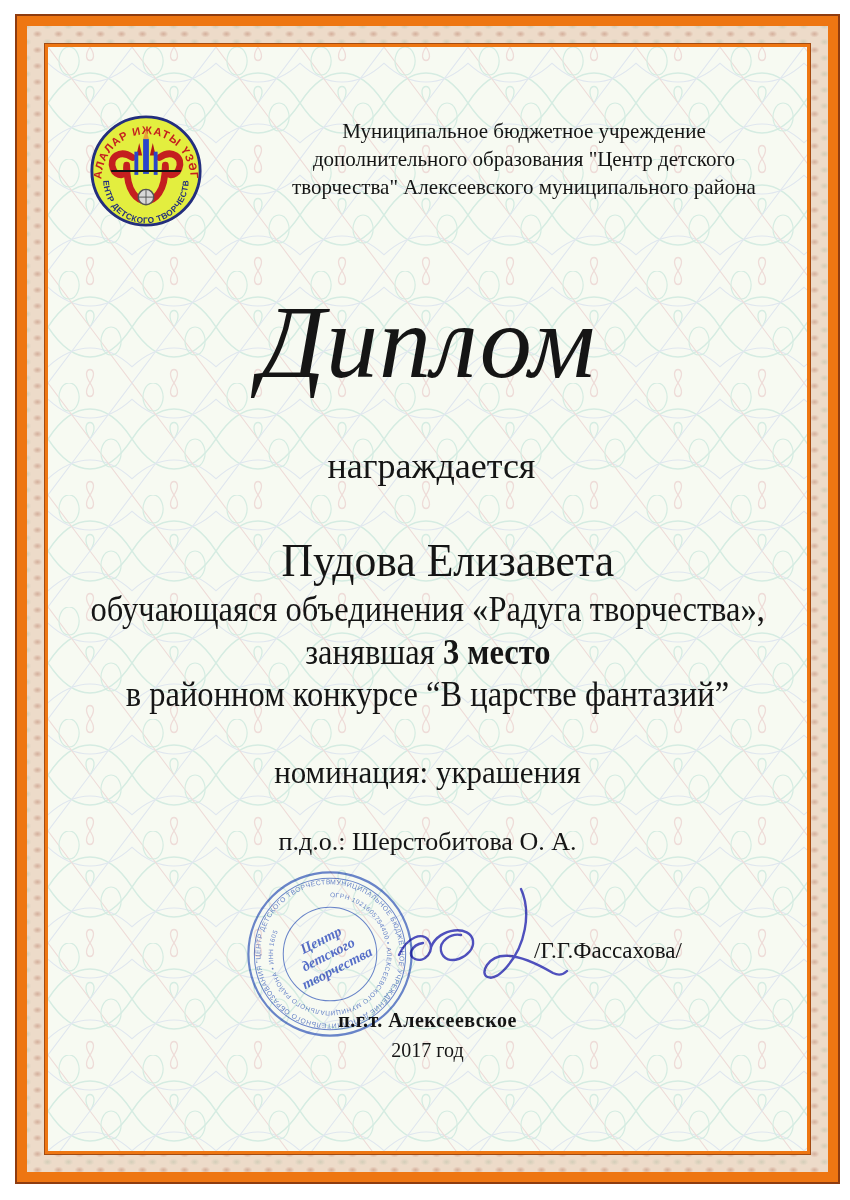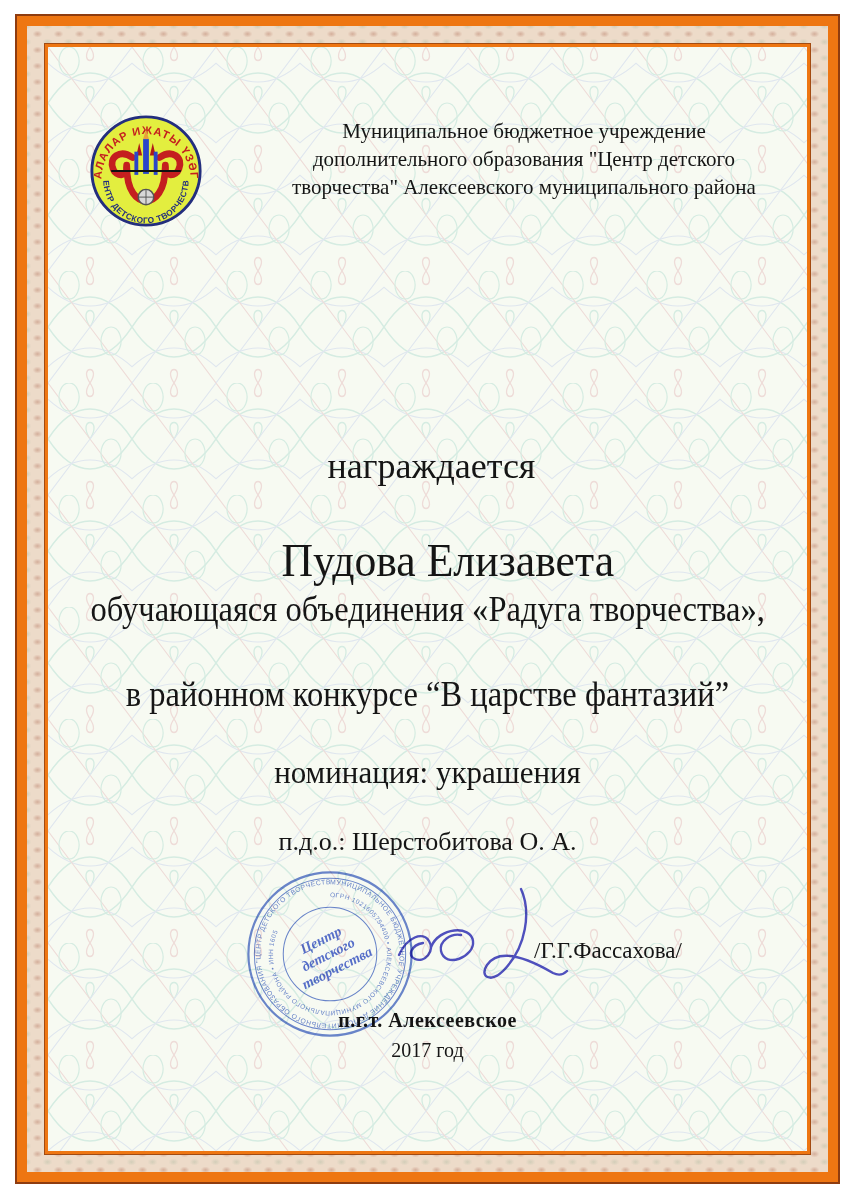--- a/index.html
+++ b/index.html
@@ -99,27 +99,33 @@
             <line x1="60" y1="79" x2="60" y2="95" stroke="#555" stroke-width="1"></line>
           </g>
         </svg>
 
         <div class="abs org-header">
           <div>Муниципальное бюджетное учреждение</div>
           <div>дополнительного образования "Центр детского</div>
           <div>творчества" Алексеевского муниципального района</div>
         </div>
 
+        <div class="abs center title">Диплом</div>
         <div class="abs center subtitle">награждается</div>
 
         <div class="abs center recipient">
           <span class="sqz">Пудова Елизавета</span>
         </div>
         <div class="abs center line2">
           <span class="sqz">обучающаяся объединения «Радуга творчества»,</span>
+        </div>
+        <div class="abs center line3">
+          <span class="sqz">
+            <span>занявшая </span><b>3 место</b>
+          </span>
         </div>
         <div class="abs center line4">
           <span class="sqz">в районном конкурсе “В царстве фантазий”</span>
         </div>
 
         <div class="abs center teacher">п.д.о.: Шерстобитова О. А.</div>
         <div class="abs center nomination">номинация: украшения</div>
 
         <div class="abs director-name">/Г.Г.Фассахова/</div>
 

